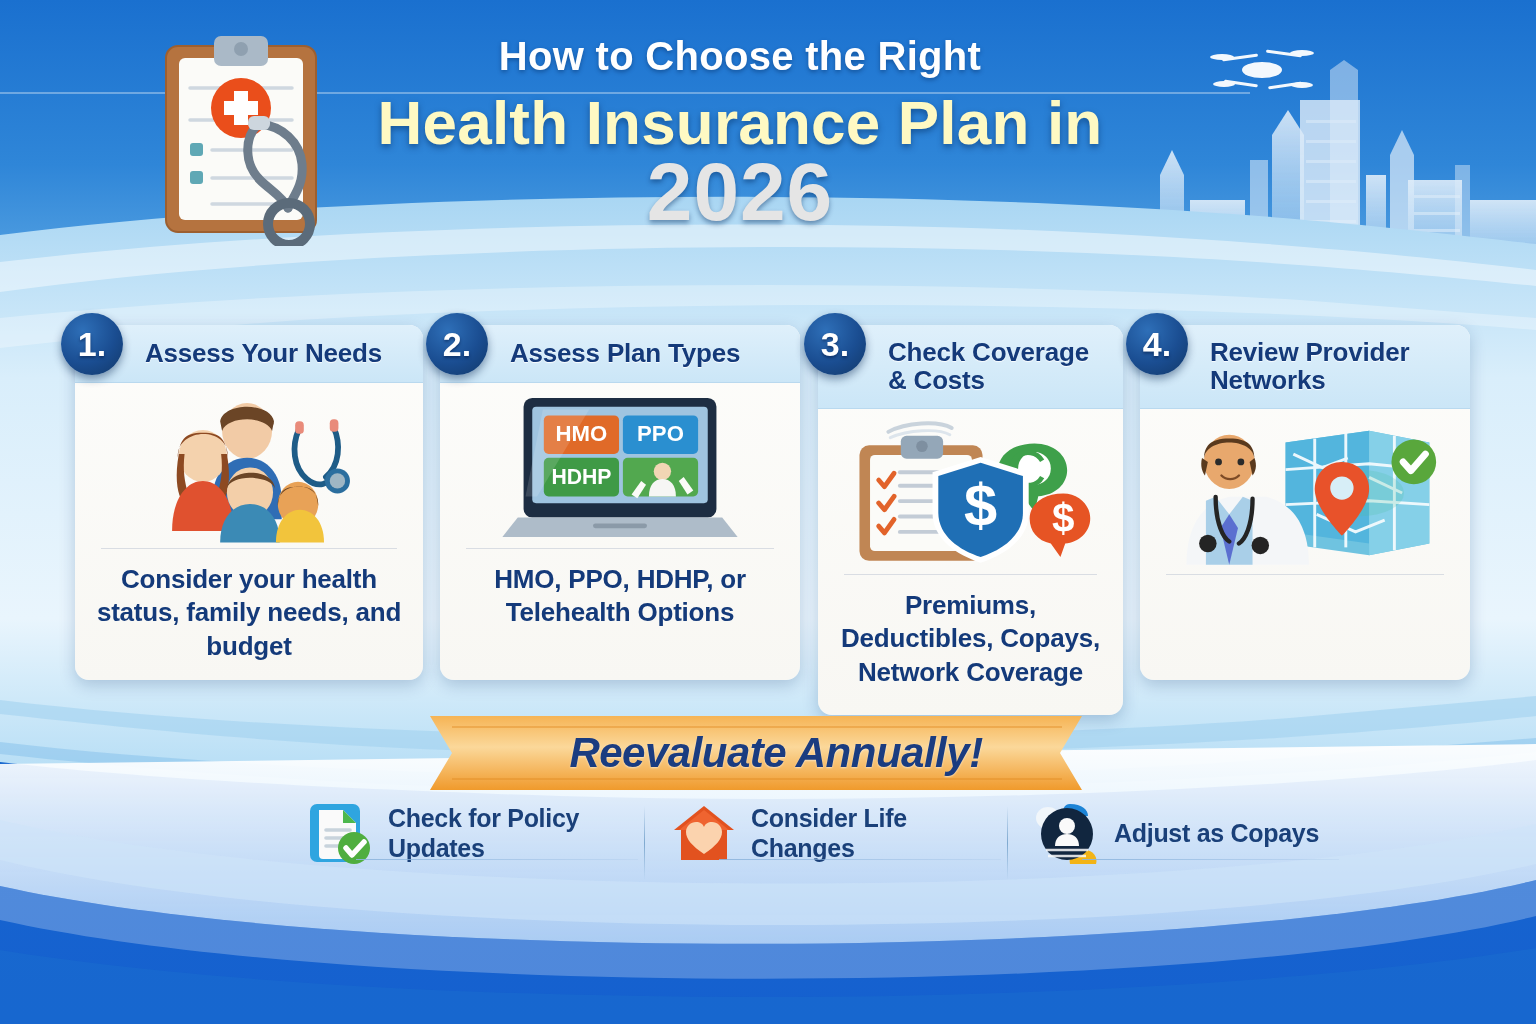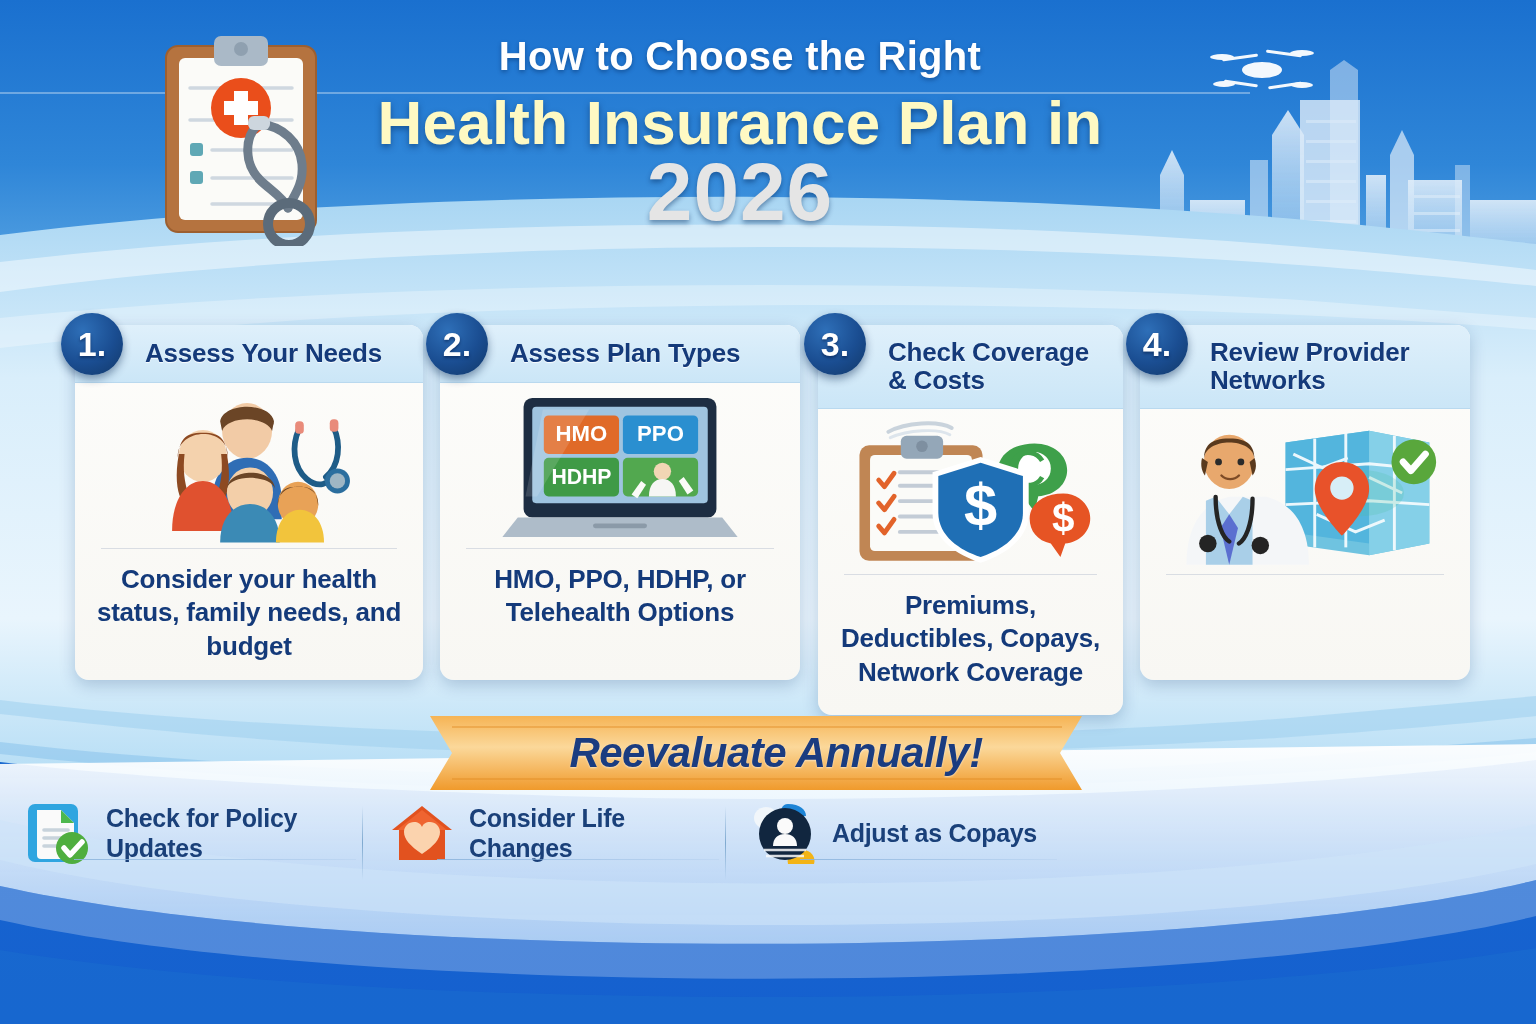--- a/index.html
+++ b/index.html
@@ -91,21 +91,21 @@
   #ribbon-text {
     position:absolute; left:8px; top:0; width:1536px; height:86px;
     display:flex; align-items:center; justify-content:center;
     font-size:42px; font-weight:bold; font-style:italic;
     color:#1a3c80; letter-spacing:-.5px;
     text-shadow:0 1px 2px rgba(255,255,255,.55);
   }
 
   
   #footer { position:absolute; left:0; top:800px; width:1345px; height:110px; z-index:6;
-            display:flex; align-items:flex-start; justify-content:flex-start; gap:0; }
+            display:flex; align-items:flex-start; justify-content:flex-end; gap:0; }
   .foot-item { display:flex; align-items:center; gap:14px; position:relative; padding:0 26px; }
   .foot-icon { width:66px; height:66px; flex:0 0 66px; position:relative; }
   .foot-label {
     font-size:25px; font-weight:bold; color:#1a4079; line-height:1.2;
     letter-spacing:-.3px; max-width:230px;
   }
   .foot-div { width:1px; height:74px; background:linear-gradient(180deg,rgba(120,170,215,0) 0%,#7fa9cf 50%,rgba(120,170,215,0) 100%); margin-top:6px; }
   .foot-underline {
     position:absolute; left:74px; right:6px; bottom:6px; height:1px;
     background:linear-gradient(90deg,rgba(140,180,220,.9),rgba(140,180,220,.15));

